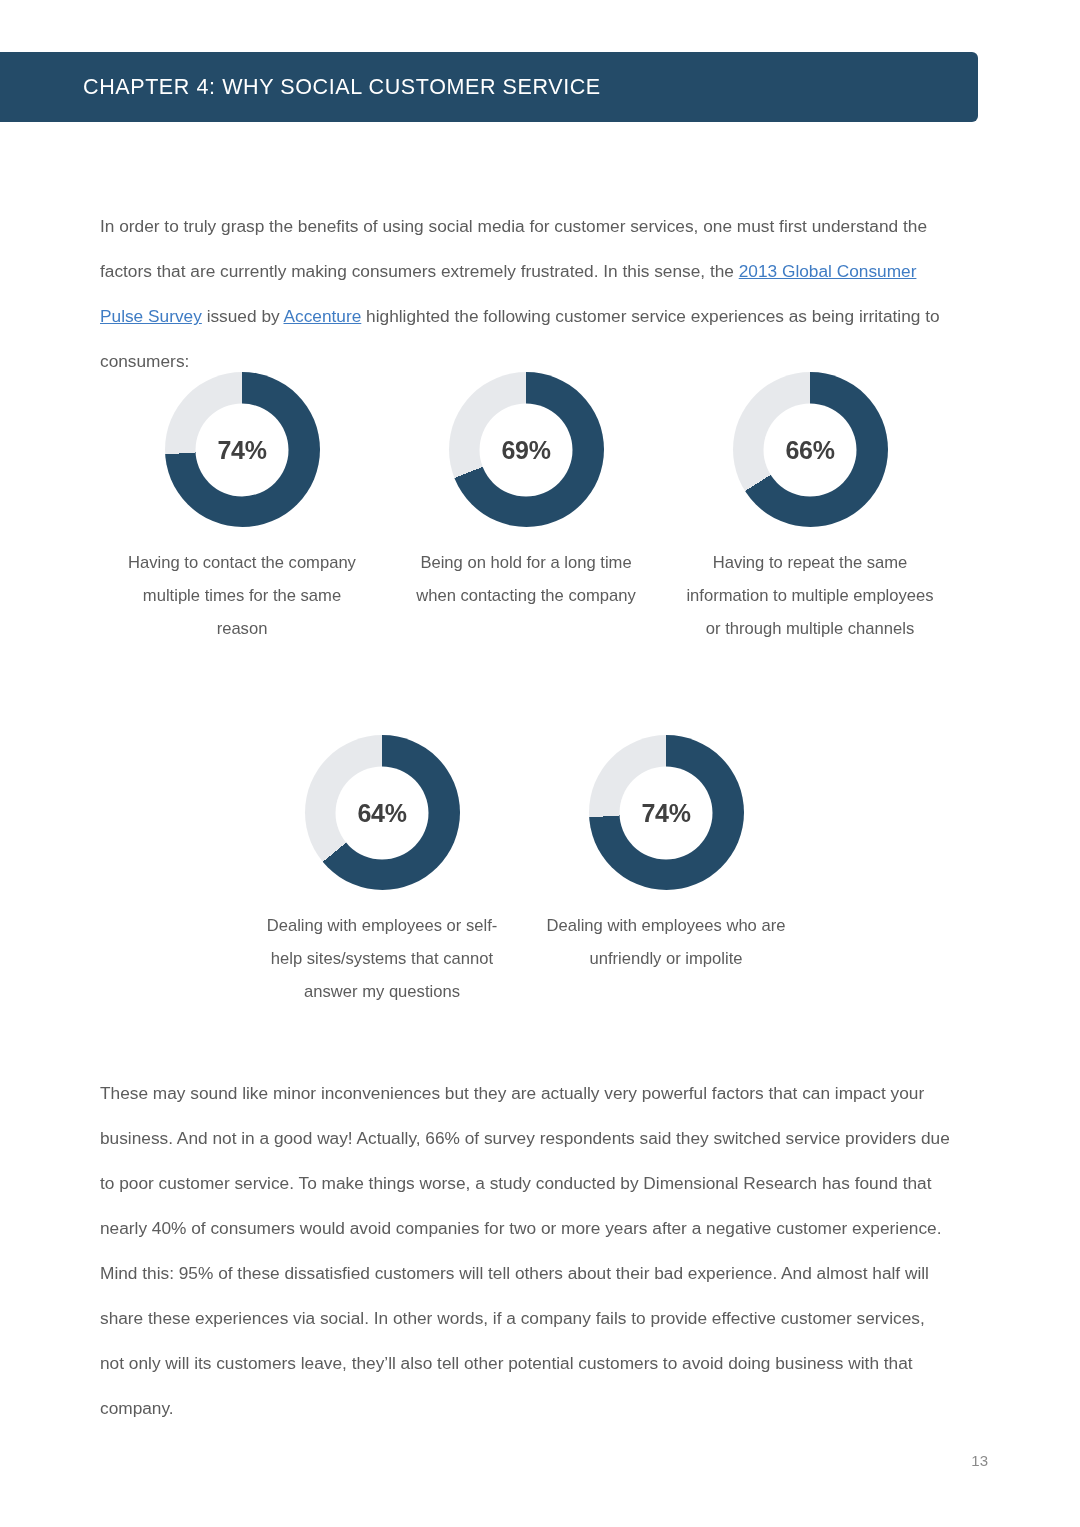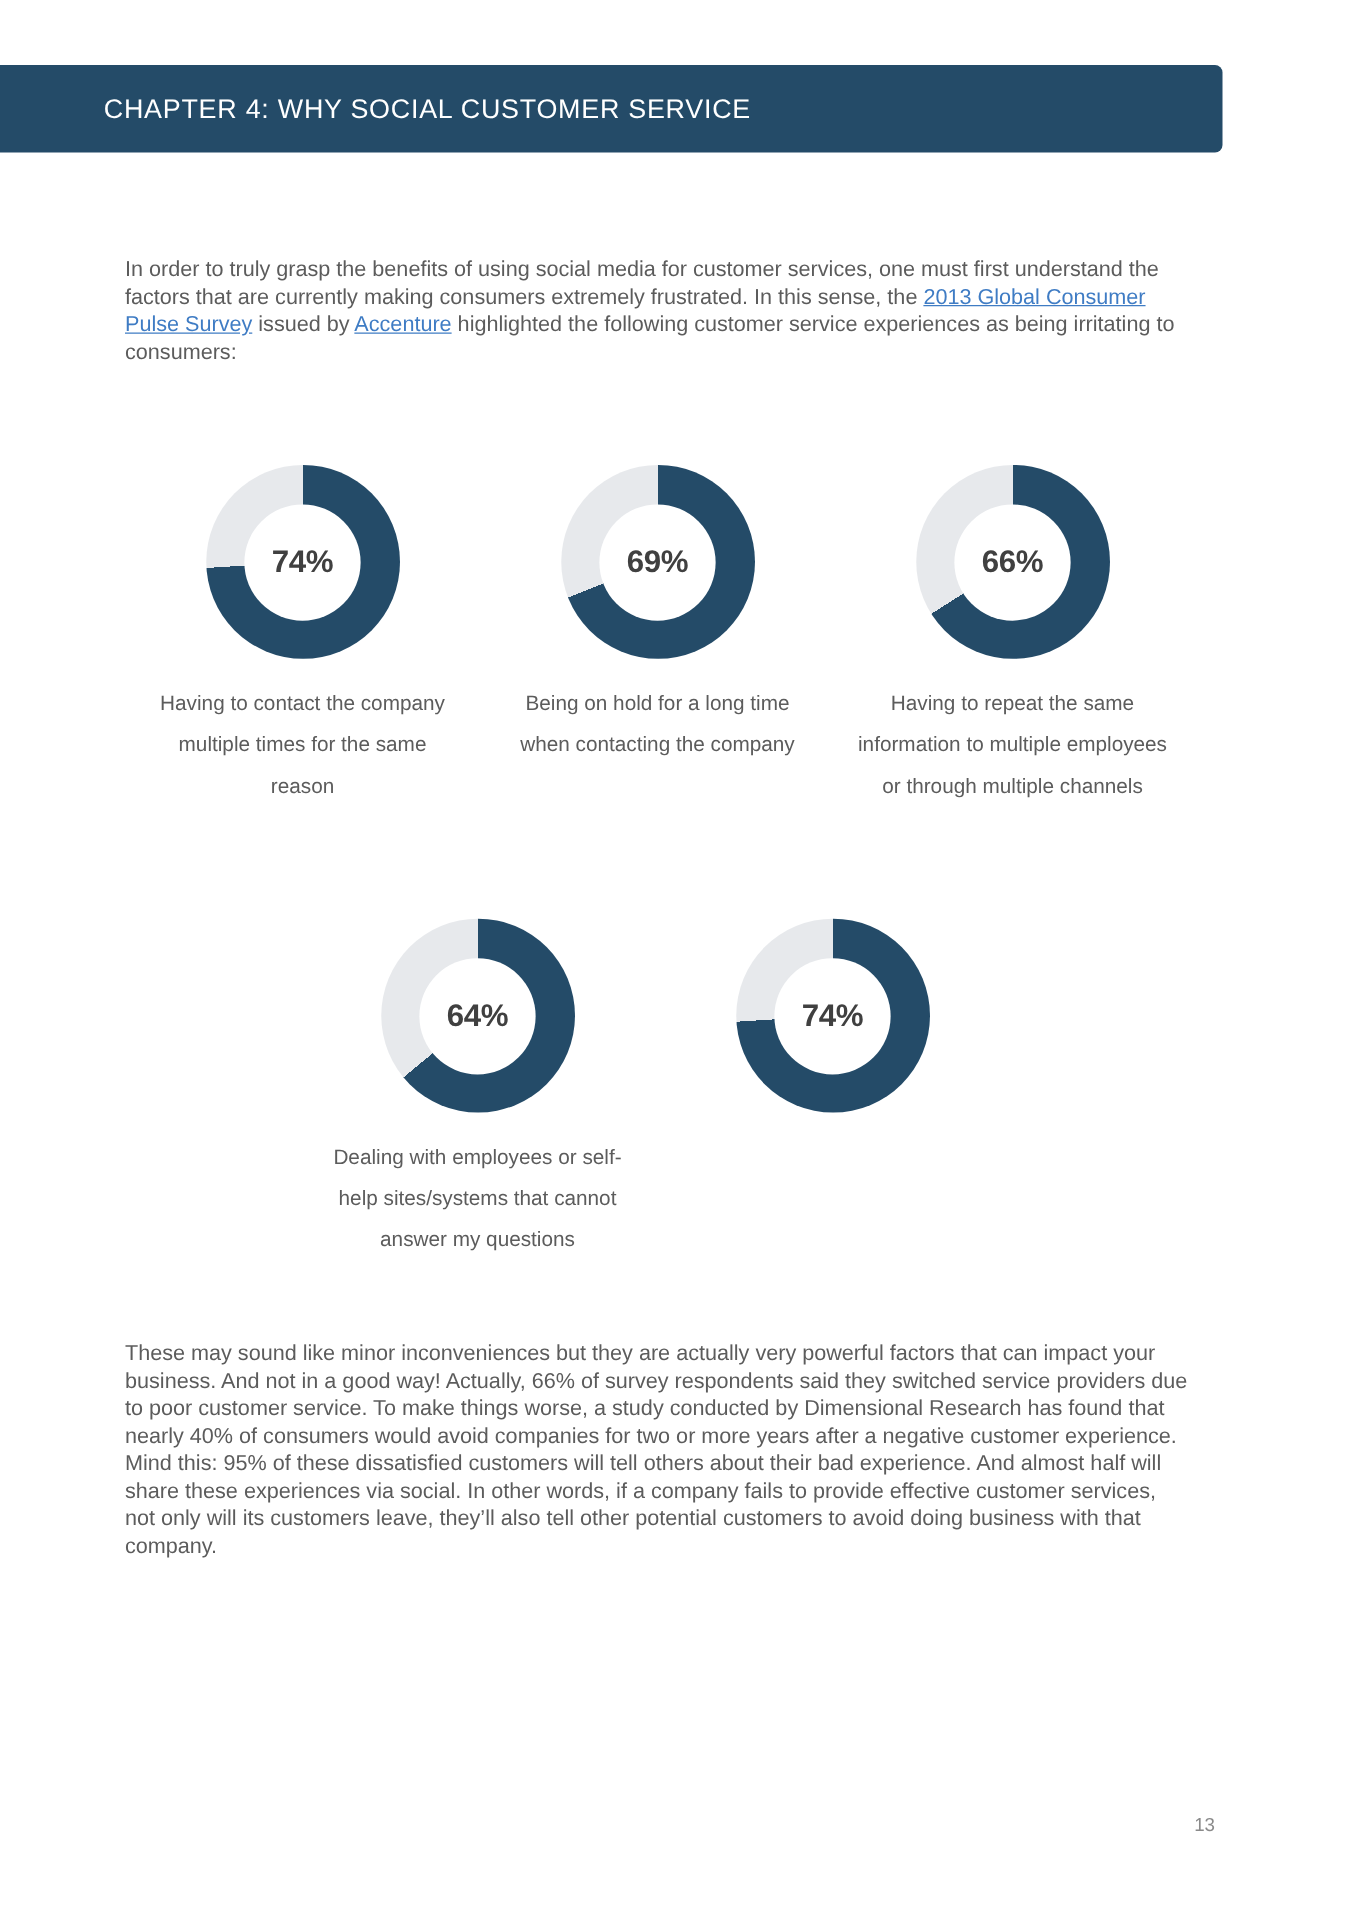--- a/index.html
+++ b/index.html
@@ -35,21 +35,21 @@
     margin-left: 103px;
   }
 
   
   .para {
     position: absolute;
     left: 100px;
     width: 852px;
     color: #5c5c5c;
     font-size: 17.3px;
-    line-height: 22px;
+    line-height: 45px;
     text-align: left;
   }
   .para-intro { top: 187px; }
   .para-outro { top: 1054px; }
   .link {
     color: #3f7cc4;
   }
 
   
   .donut-row {
@@ -106,21 +106,21 @@
     color: #5c5c5c;
     font-size: 16.6px;
     line-height: 33px;
     text-align: center;
     width: 250px;
   }
 
   
   .page-number {
     position: absolute;
-    right: 108px;
+    right: 92px;
     top: 1452px;
     color: #8a8a8a;
     font-size: 15px;
   }
 </style>
 </head>
 <body>
 
 <div class="chapter-bar">
   <span class="chapter-title">CHAPTER 4: WHY SOCIAL CUSTOMER SERVICE</span>
@@ -171,19 +171,20 @@
     </div>
     <div class="donut-caption">Dealing with employees or self-help sites/systems that cannot answer my questions</div>
   </div>
 
   <div class="donut-cell">
     <div class="donut" style="background: conic-gradient(rgb(36, 75, 104) 0deg, rgb(36, 75, 104) 266.4deg, rgb(231, 233, 236) 266.4deg, rgb(231, 233, 236) 360deg);">
       <div class="donut-hole">
         <span class="donut-value">74%</span>
       </div>
     </div>
+    <div class="donut-caption">Dealing with employees who are unfriendly or impolite</div>
   </div>
 
 </div>
 
 <p class="para para-outro">These may sound like minor inconveniences but they are actually very powerful factors that can impact your business. And not in a good way! Actually, 66% of survey respondents said they switched service providers due to poor customer service. To make things worse, a study conducted by Dimensional Research has found that nearly 40% of consumers would avoid companies for two or more years after a negative customer experience. Mind this: 95% of these dissatisfied customers will tell others about their bad experience. And almost half will share these experiences via social. In other words, if a company fails to provide effective customer services, not only will its customers leave, they’ll also tell other potential customers to avoid doing business with that company.</p>
 
 <div class="page-number">13</div>
 
 </body></html>

